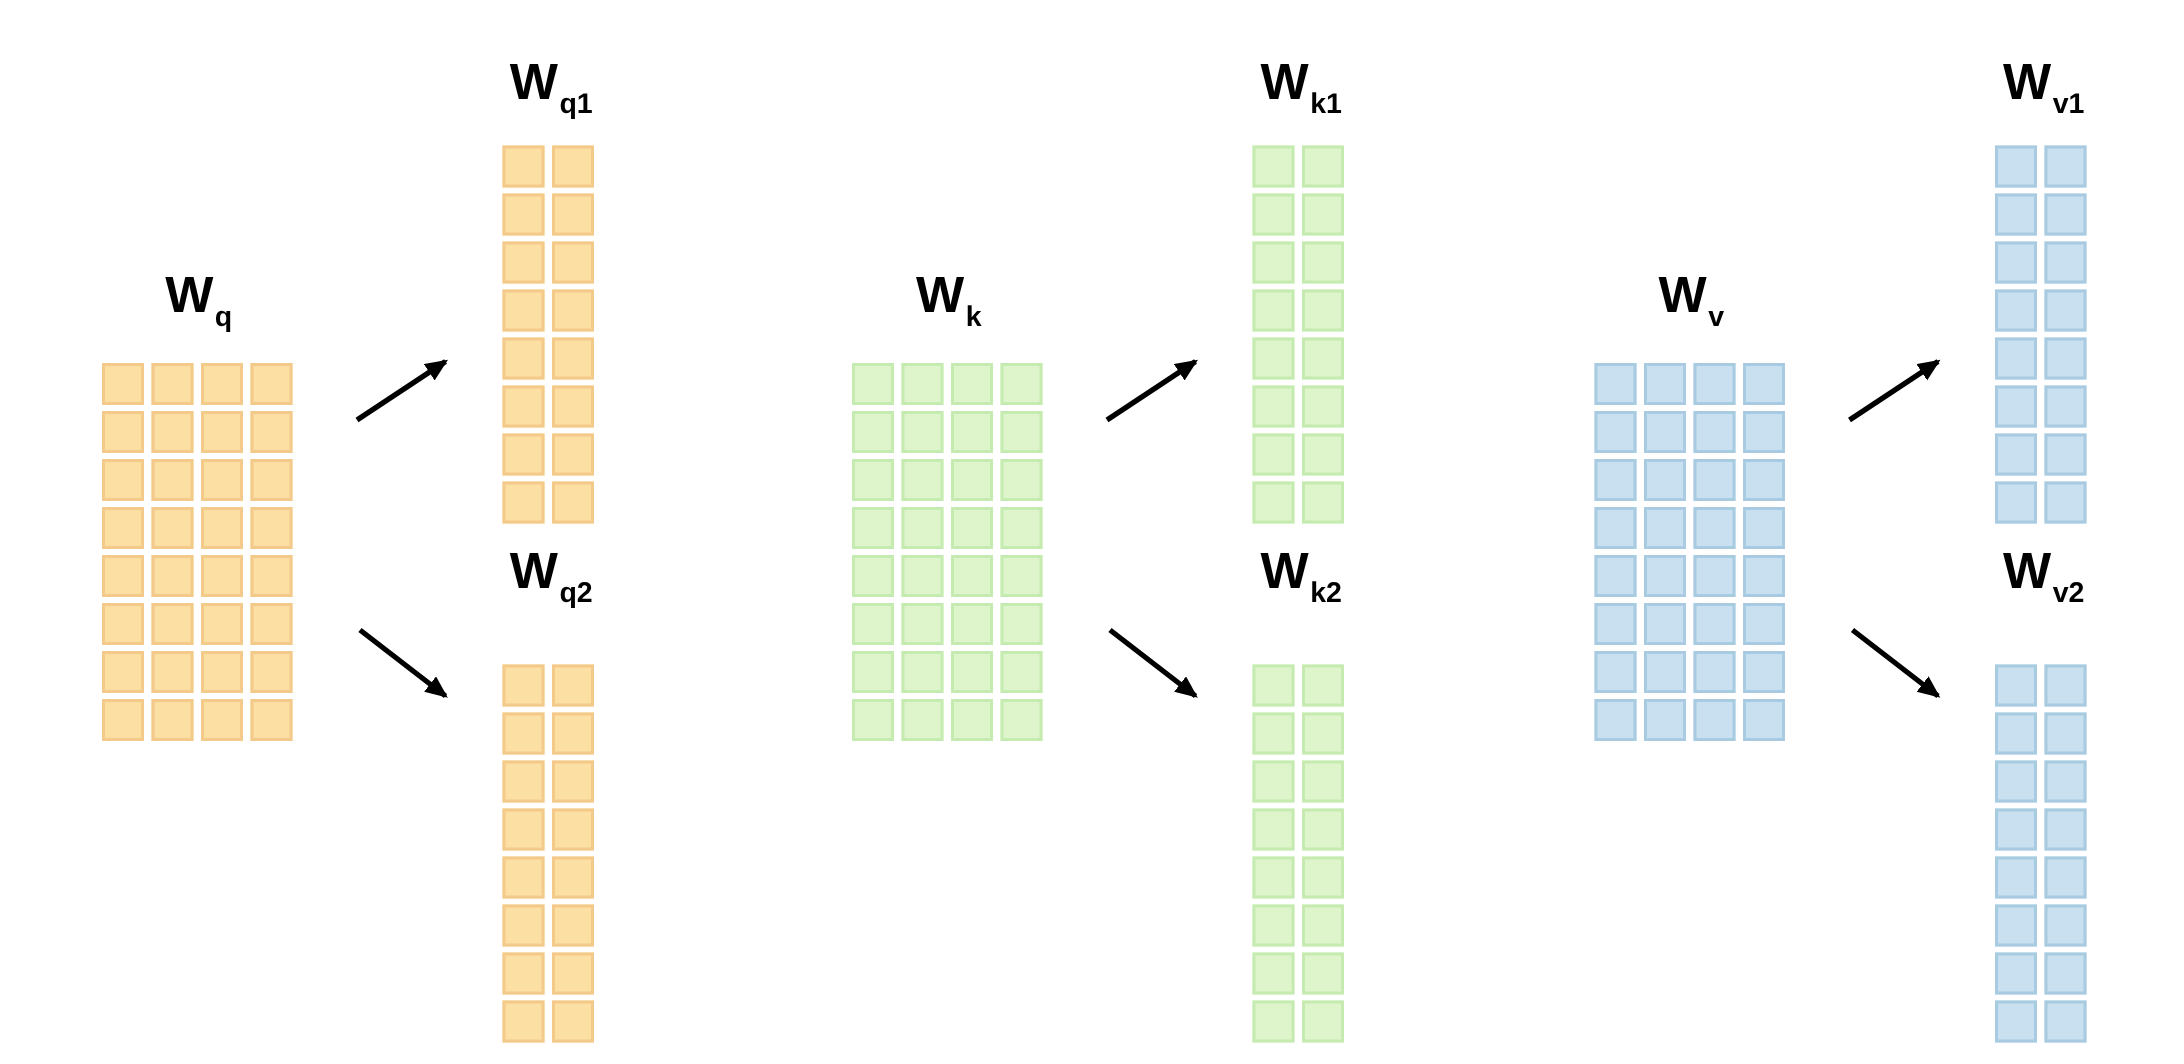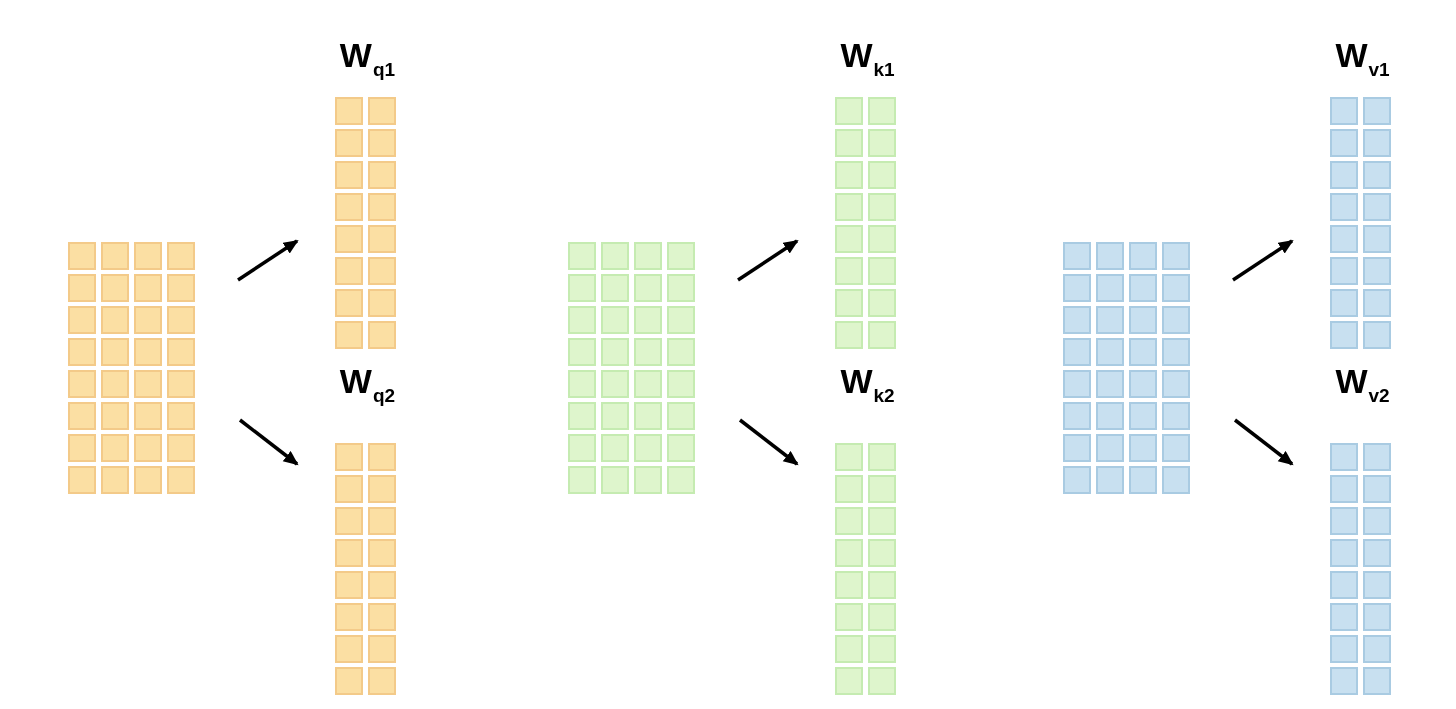--- a/index.html
+++ b/index.html
@@ -51,20 +51,21 @@
   }
 
   svg.arrows { position: absolute; left: 0; top: 0; width: 461px; height: 709px; display: block; }
 </style>
 </head>
 <body>
 
 <div class="canvas">
 
   <div class="group g0">
+    <div class="mat-label main-label"><span class="base">W</span><span class="sub">q</span></div>
     <div class="grid main-grid" style="grid-template-columns: repeat(4, 28px);">
         <div class="cell" style="background: rgb(251, 223, 163); border-color: rgb(243, 202, 137);"></div>
         <div class="cell" style="background: rgb(251, 223, 163); border-color: rgb(243, 202, 137);"></div>
         <div class="cell" style="background: rgb(251, 223, 163); border-color: rgb(243, 202, 137);"></div>
         <div class="cell" style="background: rgb(251, 223, 163); border-color: rgb(243, 202, 137);"></div>
         <div class="cell" style="background: rgb(251, 223, 163); border-color: rgb(243, 202, 137);"></div>
         <div class="cell" style="background: rgb(251, 223, 163); border-color: rgb(243, 202, 137);"></div>
         <div class="cell" style="background: rgb(251, 223, 163); border-color: rgb(243, 202, 137);"></div>
         <div class="cell" style="background: rgb(251, 223, 163); border-color: rgb(243, 202, 137);"></div>
         <div class="cell" style="background: rgb(251, 223, 163); border-color: rgb(243, 202, 137);"></div>
@@ -138,20 +139,21 @@
         <div class="cell" style="background: rgb(251, 223, 163); border-color: rgb(243, 202, 137);"></div>
         <div class="cell" style="background: rgb(251, 223, 163); border-color: rgb(243, 202, 137);"></div>
         <div class="cell" style="background: rgb(251, 223, 163); border-color: rgb(243, 202, 137);"></div>
         <div class="cell" style="background: rgb(251, 223, 163); border-color: rgb(243, 202, 137);"></div>
         <div class="cell" style="background: rgb(251, 223, 163); border-color: rgb(243, 202, 137);"></div>
         <div class="cell" style="background: rgb(251, 223, 163); border-color: rgb(243, 202, 137);"></div>
       </div>
   </div>
 
   <div class="group g1">
+    <div class="mat-label main-label"><span class="base">W</span><span class="sub">k</span></div>
     <div class="grid main-grid" style="grid-template-columns: repeat(4, 28px);">
         <div class="cell" style="background: rgb(222, 245, 204); border-color: rgb(197, 235, 177);"></div>
         <div class="cell" style="background: rgb(222, 245, 204); border-color: rgb(197, 235, 177);"></div>
         <div class="cell" style="background: rgb(222, 245, 204); border-color: rgb(197, 235, 177);"></div>
         <div class="cell" style="background: rgb(222, 245, 204); border-color: rgb(197, 235, 177);"></div>
         <div class="cell" style="background: rgb(222, 245, 204); border-color: rgb(197, 235, 177);"></div>
         <div class="cell" style="background: rgb(222, 245, 204); border-color: rgb(197, 235, 177);"></div>
         <div class="cell" style="background: rgb(222, 245, 204); border-color: rgb(197, 235, 177);"></div>
         <div class="cell" style="background: rgb(222, 245, 204); border-color: rgb(197, 235, 177);"></div>
         <div class="cell" style="background: rgb(222, 245, 204); border-color: rgb(197, 235, 177);"></div>
@@ -225,20 +227,21 @@
         <div class="cell" style="background: rgb(222, 245, 204); border-color: rgb(197, 235, 177);"></div>
         <div class="cell" style="background: rgb(222, 245, 204); border-color: rgb(197, 235, 177);"></div>
         <div class="cell" style="background: rgb(222, 245, 204); border-color: rgb(197, 235, 177);"></div>
         <div class="cell" style="background: rgb(222, 245, 204); border-color: rgb(197, 235, 177);"></div>
         <div class="cell" style="background: rgb(222, 245, 204); border-color: rgb(197, 235, 177);"></div>
         <div class="cell" style="background: rgb(222, 245, 204); border-color: rgb(197, 235, 177);"></div>
       </div>
   </div>
 
   <div class="group g2">
+    <div class="mat-label main-label"><span class="base">W</span><span class="sub">v</span></div>
     <div class="grid main-grid" style="grid-template-columns: repeat(4, 28px);">
         <div class="cell" style="background: rgb(200, 224, 240); border-color: rgb(169, 203, 226);"></div>
         <div class="cell" style="background: rgb(200, 224, 240); border-color: rgb(169, 203, 226);"></div>
         <div class="cell" style="background: rgb(200, 224, 240); border-color: rgb(169, 203, 226);"></div>
         <div class="cell" style="background: rgb(200, 224, 240); border-color: rgb(169, 203, 226);"></div>
         <div class="cell" style="background: rgb(200, 224, 240); border-color: rgb(169, 203, 226);"></div>
         <div class="cell" style="background: rgb(200, 224, 240); border-color: rgb(169, 203, 226);"></div>
         <div class="cell" style="background: rgb(200, 224, 240); border-color: rgb(169, 203, 226);"></div>
         <div class="cell" style="background: rgb(200, 224, 240); border-color: rgb(169, 203, 226);"></div>
         <div class="cell" style="background: rgb(200, 224, 240); border-color: rgb(169, 203, 226);"></div>

